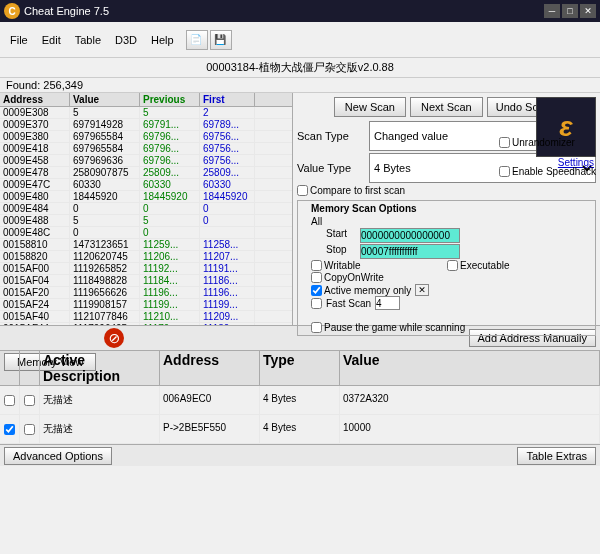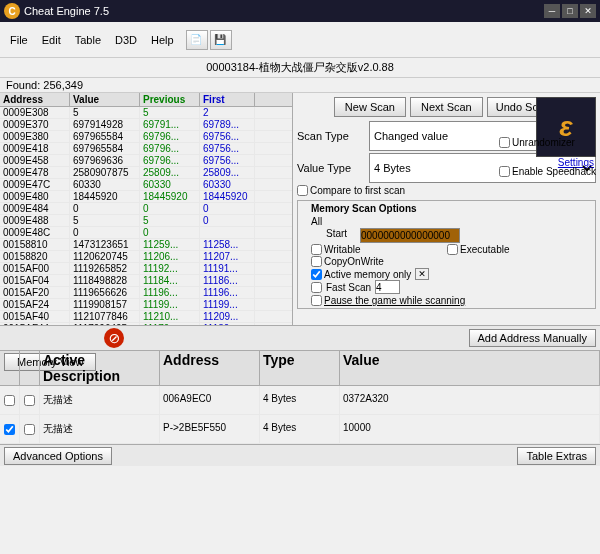--- a/index.html
+++ b/index.html
@@ -254,21 +254,21 @@
       display: flex;
       align-items: flex-start;
       gap: 4px;
       font-size: 10px;
       margin: 1px 15px;
     }
     .range-input {
       font-size: 10px;
       height: 15px;
       border: 1px solid #888;
-      background: #a16207;
+      background: #5eead4;
       width: 100px;
     }
     .fast-scan-row {
       display: flex;
       align-items: center;
       gap: 4px;
       font-size: 10px;
     }
 
     
@@ -623,20 +623,24 @@
 
       <div id="memory-scan-options">
         <div id="memory-scan-title">Memory Scan Options</div>
         <div class="all-row">
           <span>All</span>
         </div>
         <div class="range-row">
           <span style="min-width:30px;">Start</span>
           <input class="range-input" type="text" value="0000000000000000" style="">
         </div>
+        <div class="range-row">
+          <span style="min-width:30px;">Stop</span>
+          <input class="range-input" type="text" value="00007fffffffffff" style="">
+        </div>
         <div class="scan-opts-grid">
           <div class="scan-opt-row">
             <input type="checkbox" style="">
             <span>Writable</span>
           </div>
           <div class="scan-opt-row">
             <input type="checkbox" style="">
             <span>Executable</span>
           </div>
           <div class="scan-opt-row">
@@ -647,21 +651,21 @@
         <div class="scan-opt-row" style="font-size:10px;margin-top:1px;">
           <input type="checkbox" checked="" style="">
           <span>Active memory only</span>
           <span style="font-size:9px;border:1px solid #888;padding:0 2px;margin-left:2px;">✕</span>
         </div>
         <div class="fast-scan-row">
           <input type="checkbox" style="">
           <span>Fast Scan</span>
           <input type="text" value="4" style="width: 25px; height: 14px; font-size: 10px; border: 1px solid rgb(136, 136, 136);">
         </div>
-        <div class="scan-opt-row" style="font-size:10px;margin-top:1px;text-decoration:underline;">
+        <div class="scan-opt-row" style="font-size:10px;margin-top:12px;">
           <input type="checkbox" style="">
           <span>Pause the game while scanning</span>
         </div>
       </div>
 
       <div id="unrand-checks">
         <div class="scan-opt-row">
           <input type="checkbox" style="">
           <span>Unrandomizer</span>
         </div>

